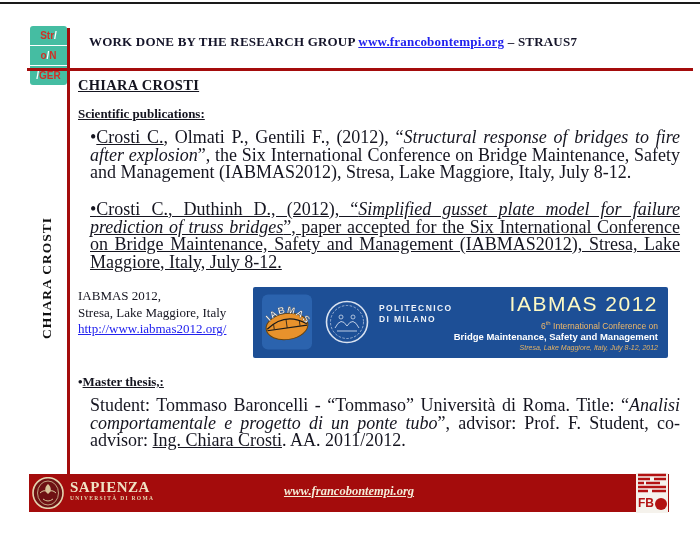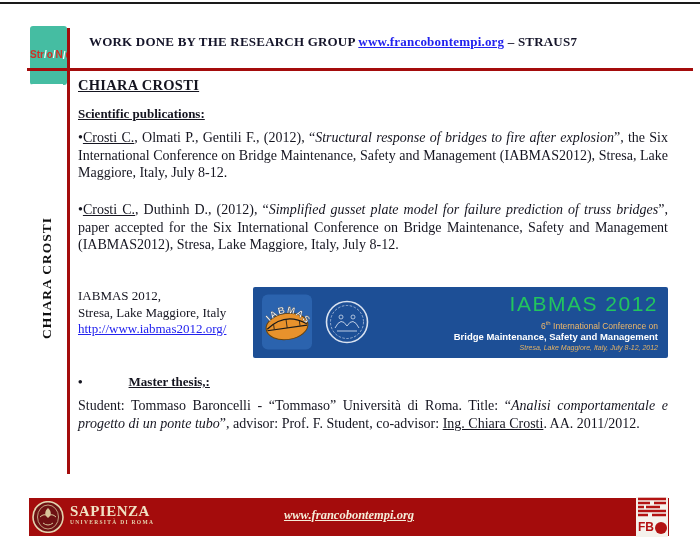--- a/index.html
+++ b/index.html
@@ -7,21 +7,21 @@
     width:700px;height:542px;position:relative;background:#ffffff;
     font-family:"Liberation Serif", serif;overflow:hidden;color:#151520;
   }
   .abs{position:absolute;}
 
   
   .top-line{left:0;top:2px;width:700px;height:2px;background:#1a1a1a;}
 
   
   .stronger{left:30px;top:26px;width:37px;height:59px;background:#45bda2;
-    border-radius:3px;display:flex;overflow:hidden;
+    border-radius:3px;display:flex;flex-direction:column;overflow:hidden;
     font-family:"Liberation Sans", sans-serif;font-weight:bold;font-size:10px;line-height:12px;}
   .stronger .row{flex:1;display:flex;align-items:center;justify-content:center;
     border-bottom:1.5px solid #ffffff;color:#d03026;}
   .stronger .row:last-child{border-bottom:none;}
   .stronger .slash{color:#ffffff;font-weight:bold;}
 
   
   .vline{left:67px;top:28px;width:3px;height:446px;background:#a40c0c;}
   .hline{left:27px;top:68px;width:666px;height:3px;background:#a40c0c;}
 
@@ -30,49 +30,49 @@
     color:#15152a;white-space:nowrap;letter-spacing:.2px;}
   .header-title a, .link-blue{color:#2222ee;text-decoration:underline;cursor:pointer;}
 
   
   .side-label{left:47px;top:278px;transform:translate(-50%,-50%) rotate(-90deg);
     font-weight:bold;font-size:13.5px;letter-spacing:1px;white-space:nowrap;color:#111;}
 
   
   .heading{left:78px;top:77px;font-size:14.5px;font-weight:bold;text-decoration:underline;letter-spacing:.3px;}
   .section-heading{left:78px;top:106px;font-size:13px;font-weight:bold;text-decoration:underline;text-align:right;}
-  .para{left:78px;width:590px;font-size:14px;line-height:17.5px;text-align:justify;}
-  .p1{top:129px;} .p2{top:201px;} .p3{top:397px;}
+  .para{left:90px;width:590px;font-size:18px;line-height:17.5px;text-align:justify;}
+  .p1{top:129px;} .p2{top:201px;text-decoration:underline;} .p3{top:397px;}
   .para .u{text-decoration:underline;}
   .para .i{font-style:italic;}
 
   
   .iabmas-info{left:78px;top:288px;font-size:13px;line-height:16.5px;}
   .iabmas-info .b{font-weight:normal;}
 
   
   .master{left:78px;top:374px;font-size:13px;font-weight:bold;}
-  .master .u{text-decoration:underline;margin-left:46px;}
+  .master .u{text-decoration:underline;}
 
   
   .banner{left:253px;top:287px;width:415px;height:71px;background:#1d4f96;
     border-radius:2px;font-family:"Liberation Sans", sans-serif;}
   .banner .logo-patch{position:absolute;left:9px;top:7px;width:50px;height:56px;}
   .banner .seal{position:absolute;left:72px;top:13px;width:44px;height:44px;}
   .banner .polimi{position:absolute;left:126px;top:16px;color:#eef2f8;
     font-size:8.5px;line-height:11px;letter-spacing:1.4px;font-weight:bold;}
   .banner .right{position:absolute;right:10px;top:5px;text-align:right;}
-  .banner .big{font-size:21px;line-height:24px;color:#22c55e;letter-spacing:1.5px;font-weight:normal;}
+  .banner .big{font-size:21px;line-height:24px;color:#fef9c3;letter-spacing:1.5px;font-weight:normal;}
   .banner .sub1{font-size:8.5px;line-height:10px;color:#f0b969;margin-top:2px;}
   .banner .sub1 sup{font-size:6px;}
   .banner .sub2{font-size:9.5px;line-height:12px;color:#ffffff;font-weight:bold;margin-left:12px;}
   .banner .sub3{font-size:7px;line-height:9px;color:#e3b266;font-style:italic;}
 
   
-  .footer-band{left:29px;top:498px;width:640px;height:38px;background:#a40c0c;}
+  .footer-band{left:29px;top:474px;width:640px;height:38px;background:#a40c0c;}
   .sap-logo{position:absolute;left:3px;top:3px;width:32px;height:32px;}
   .sap-text{position:absolute;left:41px;top:5px;color:#f0e2c4;}
   .sap-name{font-size:15px;line-height:16px;font-weight:bold;letter-spacing:.5px;}
   .sap-sub{font-size:5.5px;letter-spacing:1.3px;font-weight:bold;color:#e4d2ae;}
   .footer-link{position:absolute;left:50%;top:10px;transform:translateX(-50%);
     color:#f5ecd8;font-style:italic;font-weight:bold;font-size:12.5px;text-decoration:underline;cursor:pointer;}
   .fb-logo{position:absolute;right:1px;top:-1px;width:32px;height:40px;}
 </style>
 </head>
 <body>
@@ -136,20 +136,24 @@
     </text>
   </svg>
   <svg class="seal" viewBox="0 0 44 44">
     <circle cx="22" cy="22" r="20.5" fill="none" stroke="#d9e2f0" stroke-width="1.6"></circle>
     <circle cx="22" cy="22" r="16.5" fill="none" stroke="#c7d3e8" stroke-width="0.7" stroke-dasharray="2.5 1.5"></circle>
     <path d="M10,28 q6,-12 12,-2 q6,-10 12,2" fill="none" stroke="#cfdaec" stroke-width="0.9"></path>
     <circle cx="16" cy="17" r="2" fill="none" stroke="#cfdaec" stroke-width="0.8"></circle>
     <circle cx="28" cy="17" r="2" fill="none" stroke="#cfdaec" stroke-width="0.8"></circle>
     <path d="M12,31 h20" stroke="#cfdaec" stroke-width="0.9"></path>
   </svg>
+  <div class="polimi">
+    <div>POLITECNICO</div>
+    <div>DI MILANO</div>
+  </div>
   <div class="right">
     <div class="big">IABMAS 2012</div>
     <div class="sub1"><span>6</span><sup>th</sup><span> International Conference on</span></div>
     <div class="sub2">Bridge Maintenance, Safety and Management</div>
     <div class="sub3">Stresa, Lake Maggiore, Italy, July 8-12, 2012</div>
   </div>
 </div>
 
 <div class="abs master">
   <span>•</span><span class="u">Master thesis,:</span>

